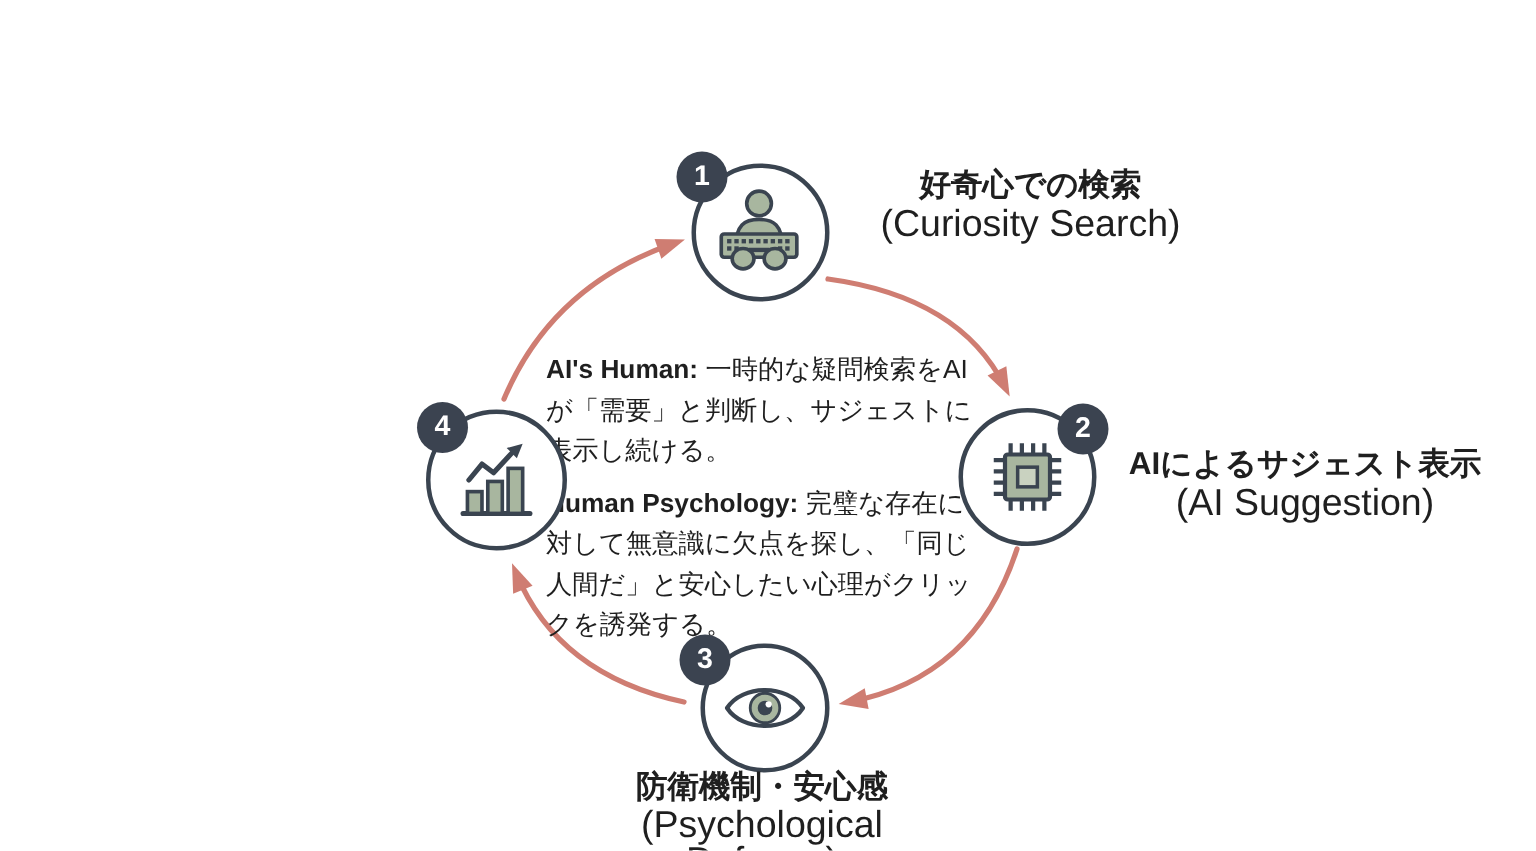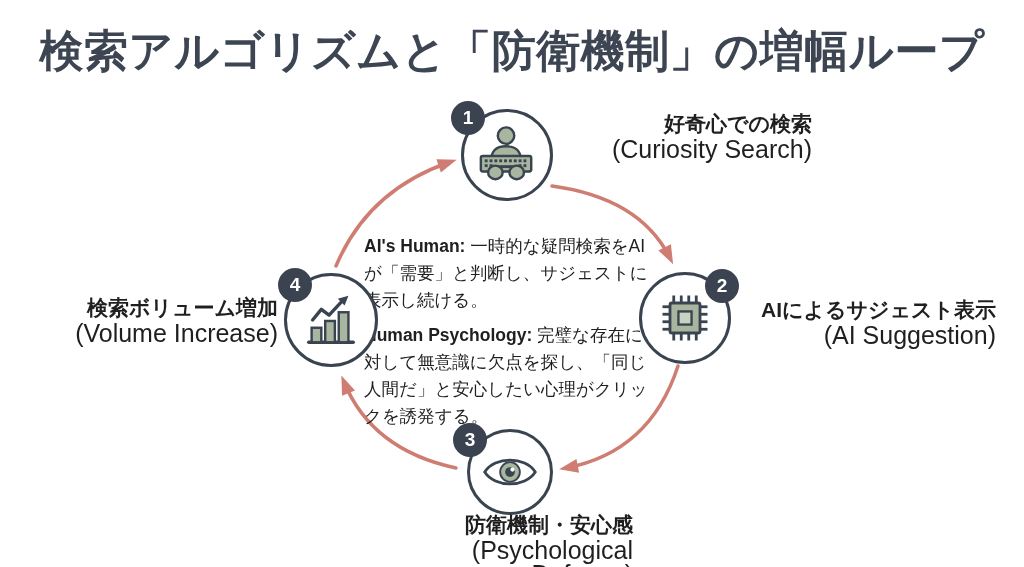--- a/index.html
+++ b/index.html
@@ -36,21 +36,21 @@
     position:absolute; width:34px; height:34px; border-radius:50%;
     background:var(--badge-bg); color:var(--badge-text);
     display:flex; align-items:center; justify-content:center;
     font-size:19px; font-weight:bold; z-index:3;
   }
   #badge1 { left:451px; top:101px; }
   #badge2 { left:705px; top:269px; }
   #badge3 { left:453px; top:423px; }
   #badge4 { left:278px; top:268px; }
 
-  .node-label { position:absolute; text-align:right; color:var(--body-text); z-index:2; }
+  .node-label { position:absolute; text-align:center; color:var(--body-text); z-index:2; }
   .node-label .jp { font-size:21px; font-weight:bold; line-height:27px; }
   .node-label .en { font-size:25px; line-height:24px; }
   #label1 { left:562px; top:110px; width:250px; }
   #label2 { left:744px; top:296px; width:252px; }
   #label3 { left:383px; top:511px; width:250px; }
   #label4 { left:58px;  top:294px; width:220px; }
 
   .center-text {
     position:absolute; left:364px; top:233px; width:296px;
     color:var(--body-text); font-size:17.5px; line-height:27px; z-index:1;
@@ -63,21 +63,20 @@
   .ic-light { fill:var(--icon-fill-light); stroke:var(--outline); }
   .ic-line  { stroke:var(--outline); fill:none; }
   .ic-dark  { fill:var(--outline); stroke:none; }
   .ic-white { fill:#ffffff; stroke:var(--outline); }
 </style>
 </head>
 <body>
 
 <div class="stage">
 
-  <div class="title">検索アルゴリズムと「防衛機制」の増幅ループ</div>
 
   <svg class="arrows" width="1024" height="567" viewBox="0 0 1024 567">
     <defs>
       <marker id="ah" markerUnits="userSpaceOnUse" markerWidth="22" markerHeight="20" refX="13" refY="9" orient="auto">
         <polygon class="arrow-head" points="1,2 20,9 1,16"></polygon>
       </marker>
     </defs>
     <path class="arrow-path" d="M 552 186 Q 640 198 670 258" marker-end="url(#ah)"></path>
     <path class="arrow-path" d="M 678 366 Q 650 452 566 468" marker-end="url(#ah)"></path>
     <path class="arrow-path" d="M 456 468 Q 372 450 344 382" marker-end="url(#ah)"></path>
@@ -171,23 +170,19 @@
       <rect class="ic-shape" x="12" y="40" width="10" height="15" stroke-width="2.5"></rect>
       <rect class="ic-shape" x="26" y="33" width="10" height="22" stroke-width="2.5"></rect>
       <rect class="ic-shape" x="40" y="24" width="10" height="31" stroke-width="2.5"></rect>
       <polyline class="ic-line" points="13,32 22,21 30,27 43,13" stroke-width="3.5" stroke-linecap="round" stroke-linejoin="round"></polyline>
       <polygon class="ic-dark" points="50,7 46,17 39,10"></polygon>
     </svg>
   </div>
   <div class="badge" id="badge4">
     <span>4</span>
   </div>
-  <div class="node-label" id="label4">
-    <div class="jp">検索ボリューム増加</div>
-    <div class="en">(Volume Increase)</div>
-  </div>
 
   <div class="center-text">
     <p><b>AI's Human:</b><span> 一時的な疑問検索をAIが「需要」と判断し、サジェストに表示し続ける。</span></p>
     <p><b>Human Psychology:</b><span> 完璧な存在に対して無意識に欠点を探し、「同じ人間だ」と安心したい心理がクリックを誘発する。</span></p>
   </div>
 
 </div>
 
 </body></html>

